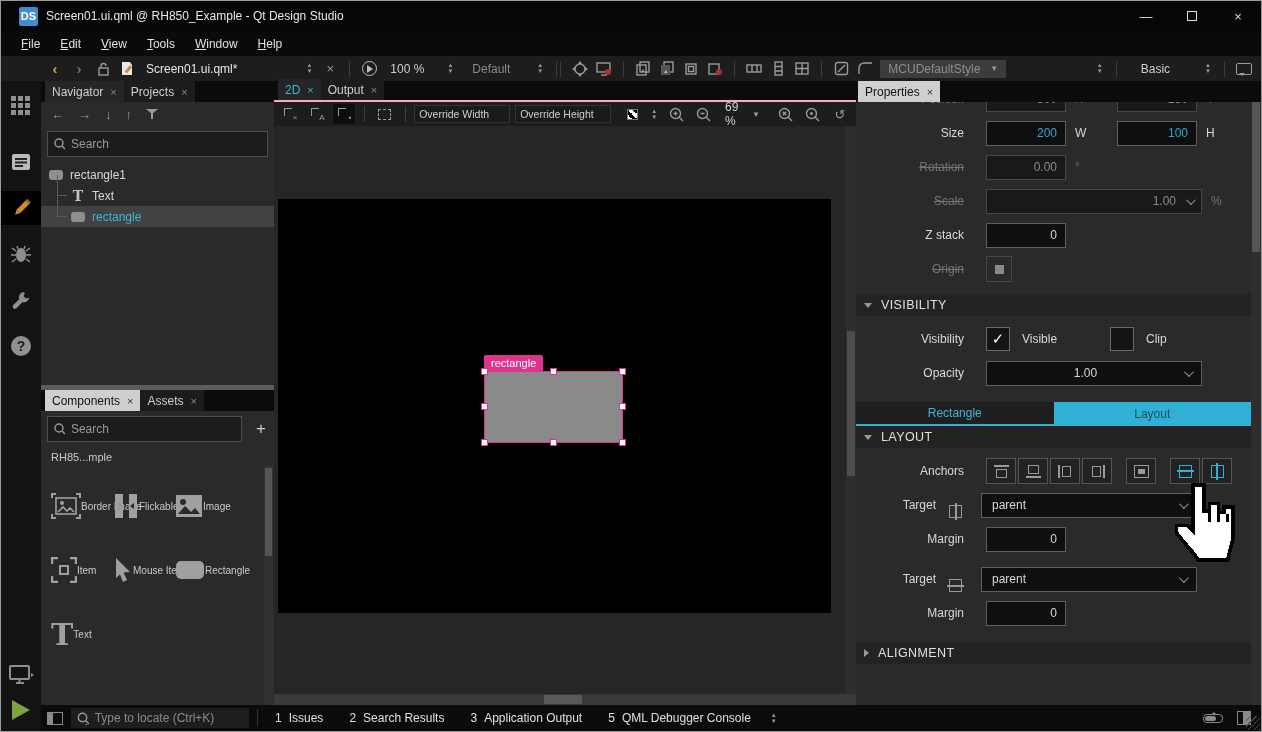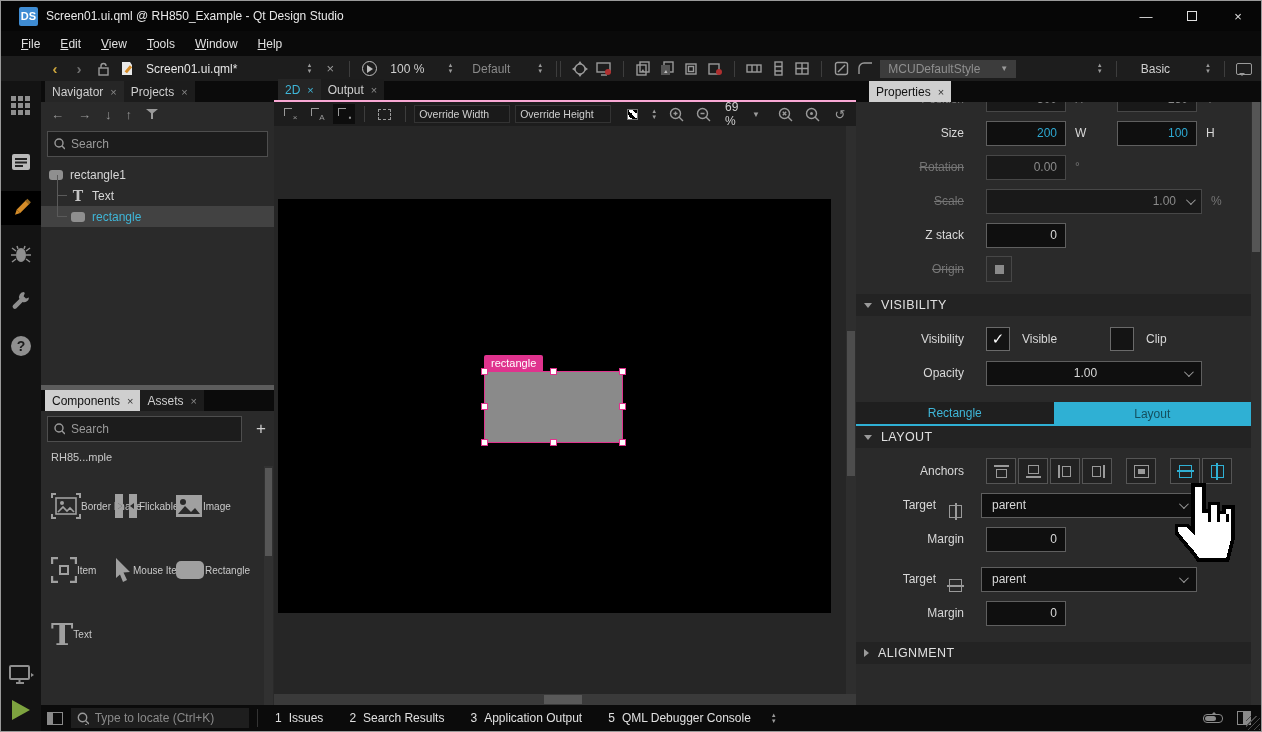--- a/index.html
+++ b/index.html
@@ -28,21 +28,21 @@
   .tb-icon { display:flex; align-items:center; justify-content:center; min-width:18px; height:20px; color:#9a9a9a; }
   .tb-sep { width:1px; height:16px; background:#3d3d3d; margin:0 4px; }
   .gold { color:#caa43c; font-size:15px; font-weight:bold; }
   .dim  { color:#6f6f6f; font-size:15px; font-weight:bold; }
   .spinner { display:flex; flex-direction:column; line-height:5px; font-size:6px; color:#9a9a9a; gap:1px; padding:0 3px; }
   .filename { color:#e6e6e6; padding:0 60px 0 4px; }
   .tb-text { color:#cfcfcf; }
   .tb-text-dim { color:#8a8a8a; }
   .play-circle { width:15px; height:15px; border:1.5px solid #bdbdbd; border-radius:50%; display:flex; align-items:center; justify-content:center; }
   .play-circle i { width:0; height:0; border-left:6px solid #bdbdbd; border-top:4px solid transparent; border-bottom:4px solid transparent; margin-left:1px; }
-  .style-box { background:#3c3c3c; color:#8f8f8f; padding:2px 8px; display:flex; align-items:center; gap:20px; }
+  .style-box { background:#3c3c3c; color:#8f8f8f; padding:2px 8px; display:flex; align-items:center; gap:10px; }
   .caret { font-size:8px; color:#9a9a9a; }
   .bubble { width:16px; height:12px; border:1.5px solid #9a9a9a; border-radius:2px; position:relative; }
   .bubble:after { content:""; position:absolute; left:2px; bottom:-5px; border:3px solid transparent; border-top-color:#9a9a9a; }
 
   svg .st { stroke:#9a9a9a; fill:none; stroke-width:1.4; }
   svg .fl { fill:#9a9a9a; }
   svg .red { fill:#b03030; }
 
   
   .workspace { position:absolute; left:40px; top:80px; right:0; bottom:26px; display:flex; }
@@ -634,21 +634,21 @@
             <div class="thumb"></div>
           </div>
       </div>
       <div class="h-scroll">
           <div class="thumb"></div>
         </div>
     </div>
 
     <div class="rightcol">
       <div class="tab-row">
-        <div class="tab light" style="margin-left:13px">
+        <div class="tab light" style="margin-left:2px">
           <span>Properties</span>
             <span class="x">×</span>
         </div>
       </div>
       <div class="props-scroll">
         <div class="props-inner">
 
           <div class="prop-row" style="margin-top:-20px">
             <span class="plabel off">Position</span>
             <div class="pfield f80 disabled">

